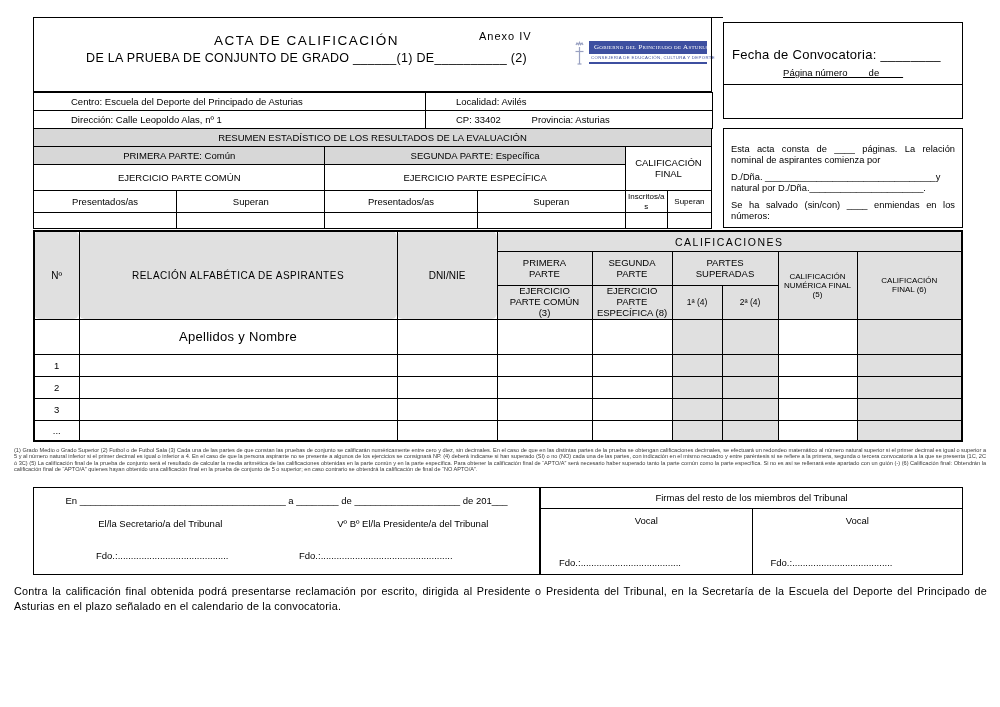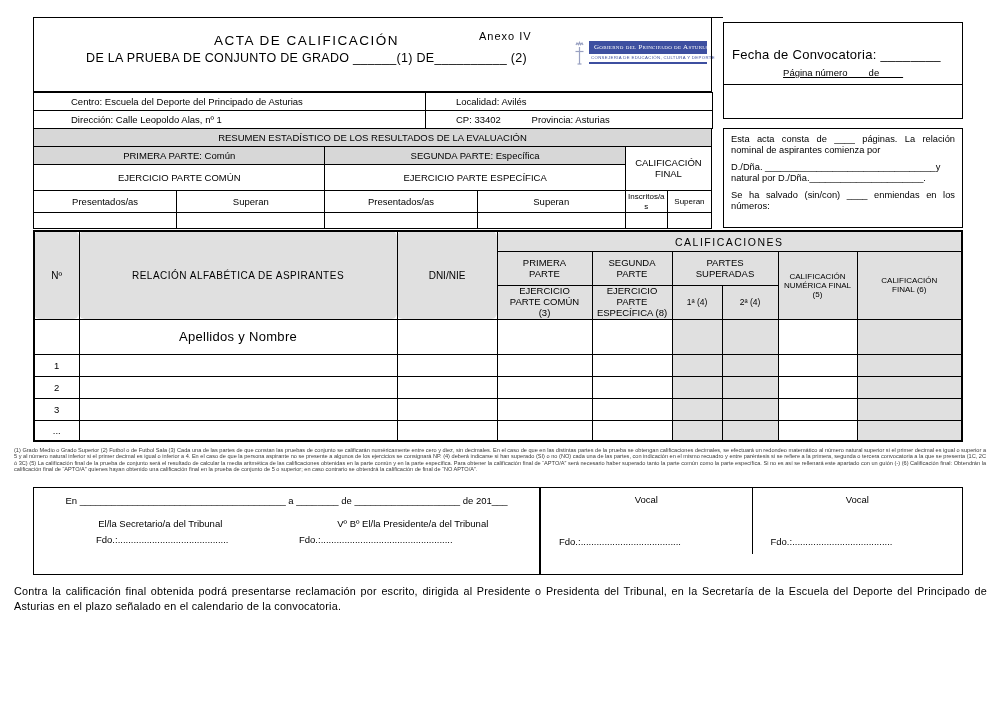--- a/index.html
+++ b/index.html
@@ -36,21 +36,21 @@
   
   #stats{left:33px;top:128px;width:679px;}
   #stats td{font-size:9.5px;}
   .sr1 td{height:17px;font-size:10.5px;}
   .sr2 td{height:17px;font-size:10.5px;}
   .sr3 td{height:25px;}
   .sr4 td{height:21px;font-size:8.5px;}
   .sr5 td{height:15px;}
   .brk{word-break:break-all;}
   
-  #notes{left:723px;top:128px;width:240px;height:100px;padding:5px 7px;font-size:9.3px;line-height:11px;}
+  #notes{left:723px;top:128px;width:240px;height:100px;padding:15px 7px;font-size:9.3px;line-height:11px;}
   #notes p{margin:0;text-align:justify;}
   #notes .sp{margin-top:6px;}
   
   #main{left:33px;top:230px;width:930px;border:2px solid #000;}
   #main td{font-size:9.5px;}
   .hr1 td{height:19px;border-radius:6px;}
   .hr2 td{height:33px;}
   .hr3 td{height:25px;font-size:7.5px;}
   .cal{font-size:10.5px!important;letter-spacing:1.5px;}
   .sm8{font-size:8px!important;}
@@ -60,21 +60,21 @@
   .apel{font-size:13px!important;letter-spacing:.3px;}
   
   #foot{left:14px;top:447px;width:972px;font-size:5.6px;line-height:6.3px;text-align:justify;color:#3a3a3a;}
   
   #sigs{left:33px;top:487px;width:930px;height:88px;display:flex;}
   #sigL{position:relative;width:507px;height:88px;border:1px solid #000;box-sizing:border-box;}
   #sigR{position:relative;width:423px;height:88px;border:1px solid #000;border-left:1px solid #000;box-sizing:border-box;margin-left:0;}
   #enline{position:absolute;top:7px;left:0;width:100%;text-align:center;font-size:9.5px;}
   #roles{position:absolute;top:30px;left:0;width:100%;display:flex;font-size:9.5px;}
   #roles div{width:50%;text-align:center;}
-  .fdoL{position:absolute;top:46px;font-size:9.5px;}
+  .fdoL{position:absolute;top:62px;font-size:9.5px;}
   #firmashdr{height:20px;line-height:20px;border-bottom:1px solid #000;text-align:center;font-size:9.5px;}
   #vocales{display:flex;height:66px;}
   #vocales>div{position:relative;width:50%;box-sizing:border-box;}
   #vocales>div+div{border-left:1px solid #000;}
   .vocal{margin-top:6px;text-align:center;font-size:9.5px;}
   .fdoV{position:absolute;bottom:7px;left:18px;font-size:9.5px;}
   
   #pie{left:14px;top:584px;width:973px;font-size:10.8px;line-height:14.5px;text-align:justify;letter-spacing:.2px;}
   
   #toprule{left:437px;top:17px;width:286px;border-top:1px solid #000;height:0;}
@@ -297,20 +297,21 @@
     <div id="sigL">
       <div id="enline">En _______________________________________ a ________ de ____________________ de 201___</div>
       <div id="roles">
         <div>El/la Secretario/a del Tribunal</div>
         <div>Vº Bº El/la Presidente/a del Tribunal</div>
       </div>
       <div class="fdoL" style="left:62px">Fdo.:..........................................</div>
       <div class="fdoL" style="left:265px">Fdo.:..................................................</div>
     </div>
     <div id="sigR">
+      <div id="firmashdr">Firmas del resto de los miembros del Tribunal</div>
       <div id="vocales">
         <div>
           <div class="vocal">Vocal</div>
           <div class="fdoV">Fdo.:......................................</div>
         </div>
         <div>
           <div class="vocal">Vocal</div>
           <div class="fdoV">Fdo.:......................................</div>
         </div>
       </div>

